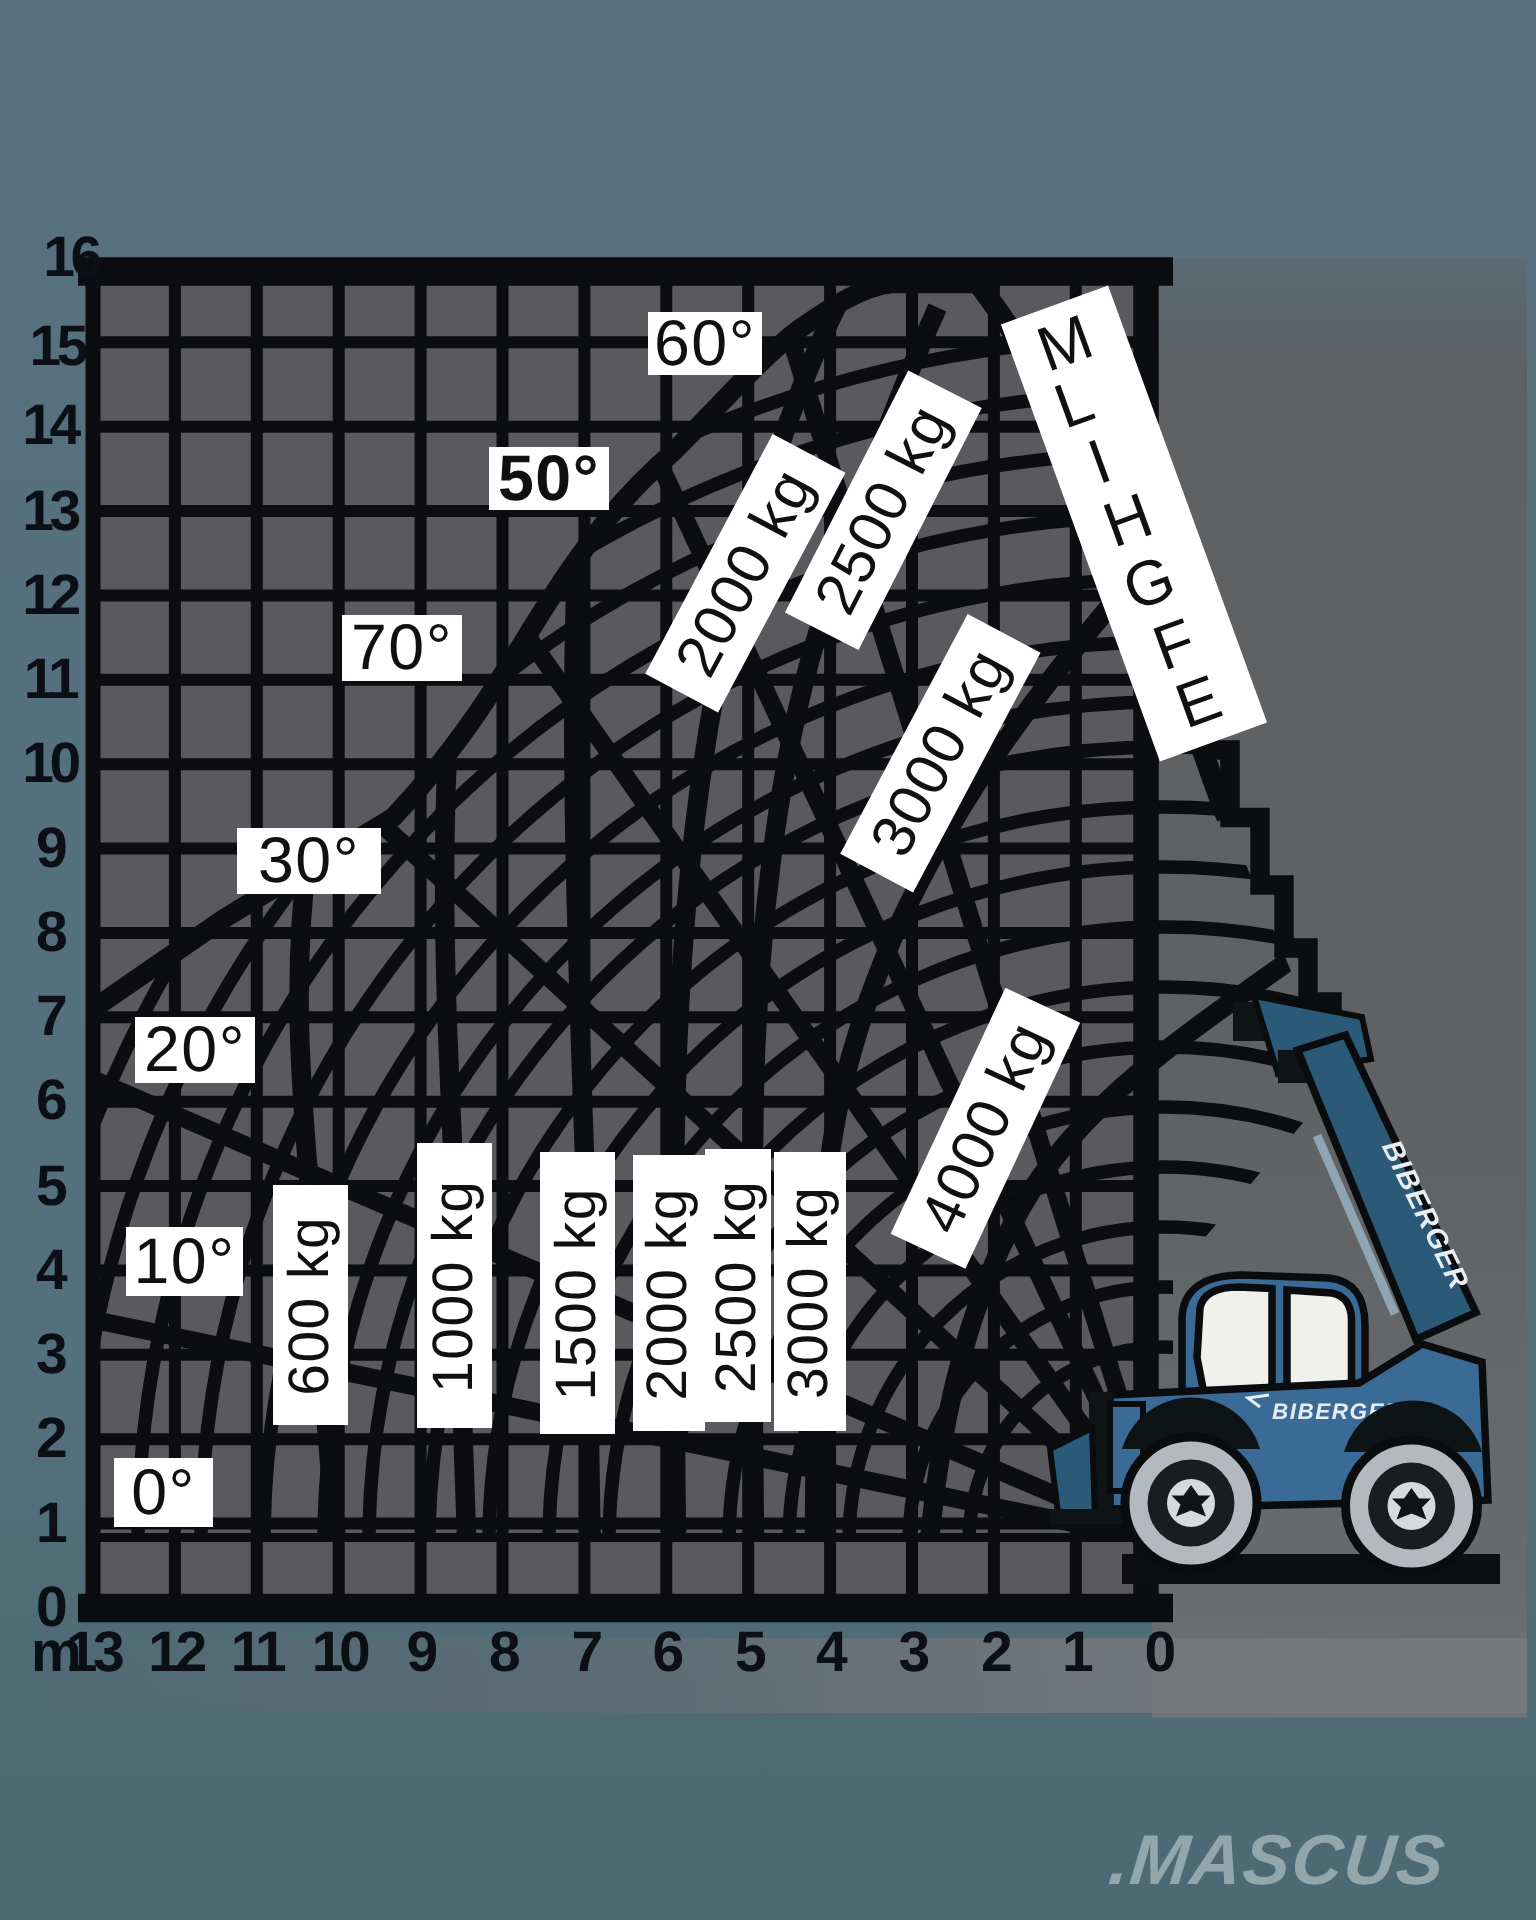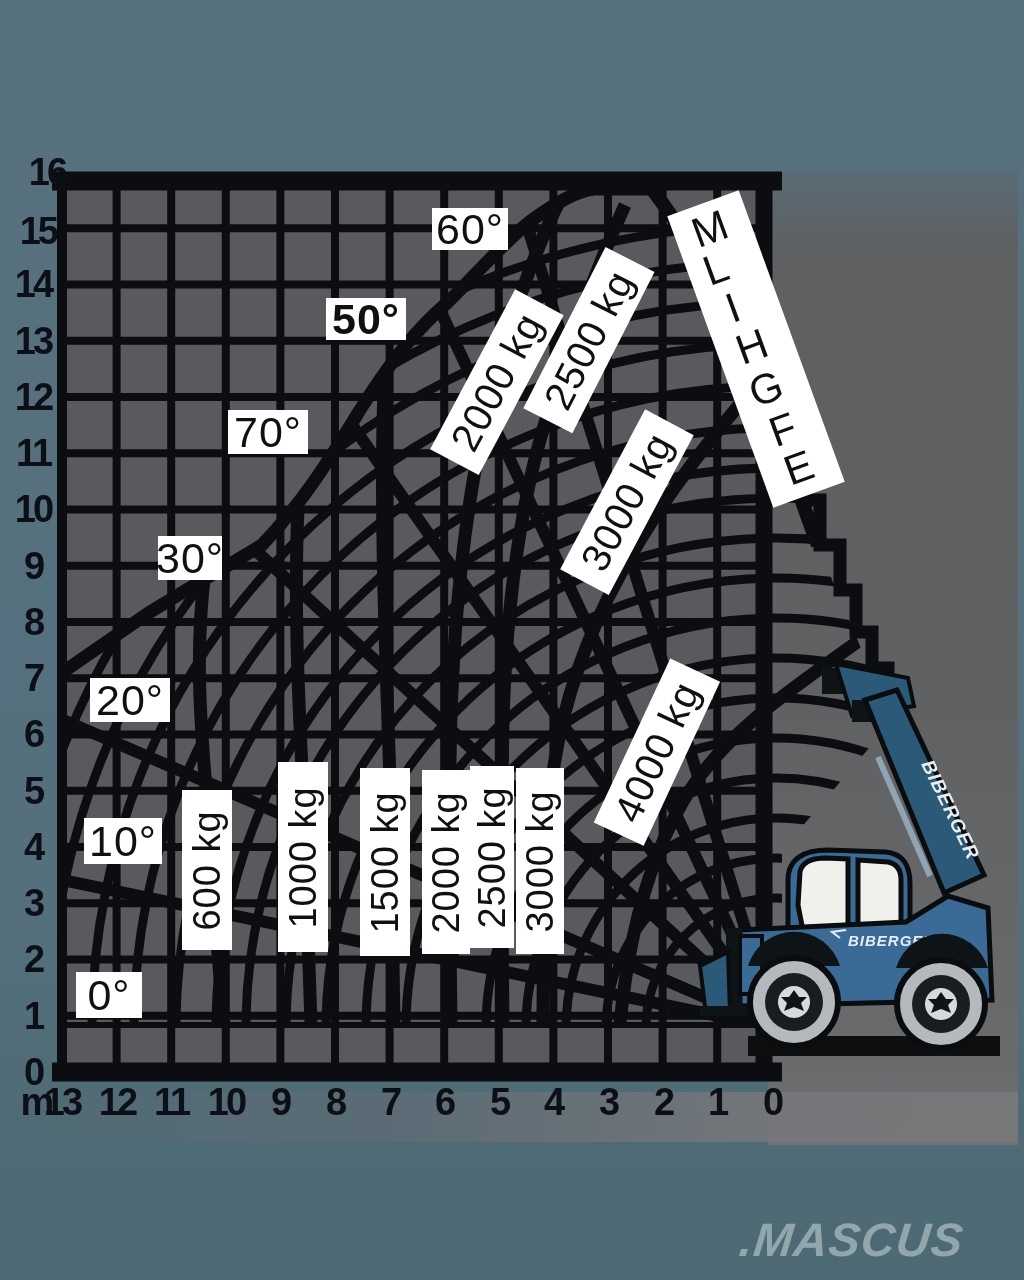--- a/index.html
+++ b/index.html
@@ -239,21 +239,21 @@
   <div class="xtick" style="left:472px;top:1080px;width:54px;">5</div>
   <div class="xtick" style="left:526px;top:1080px;width:54px;">4</div>
   <div class="xtick" style="left:581px;top:1080px;width:54px;">3</div>
   <div class="xtick" style="left:636px;top:1080px;width:54px;">2</div>
   <div class="xtick" style="left:690px;top:1080px;width:54px;">1</div>
   <div class="xtick" style="left:745px;top:1080px;width:54px;">0</div>
 
   <div class="wlab anglab" style="left:76px;top:972px;width:66px;height:46px;">0°</div>
   <div class="wlab anglab" style="left:64px;top:818px;width:78px;height:46px;margin-left:20px;">10°</div>
   <div class="wlab anglab" style="left:90px;top:678px;width:80px;height:44px;text-align:right;">20°</div>
-  <div class="wlab anglab" style="left:158px;top:536px;width:64px;height:44px;text-align:center;">30°</div>
+  <div class="wlab anglab" style="left:158px;top:552px;width:96px;height:44px;text-align:center;">30°</div>
   <div class="wlab anglab" style="left:228px;top:410px;width:80px;height:44px;">70°</div>
   <div class="wlab anglab" style="left:326px;top:298px;width:80px;height:42px;font-weight:bold;">50°</div>
   <div class="wlab anglab" style="left:432px;top:208px;width:76px;height:42px;">60°</div>
 
   <div class="wlab vlab" style="left:182px;top:790px;width:50px;height:160px;">
       <span>600 kg</span>
     </div>
   <div class="wlab vlab" style="left:278px;top:762px;width:50px;height:190px;">
       <span>1000 kg</span>
     </div>

